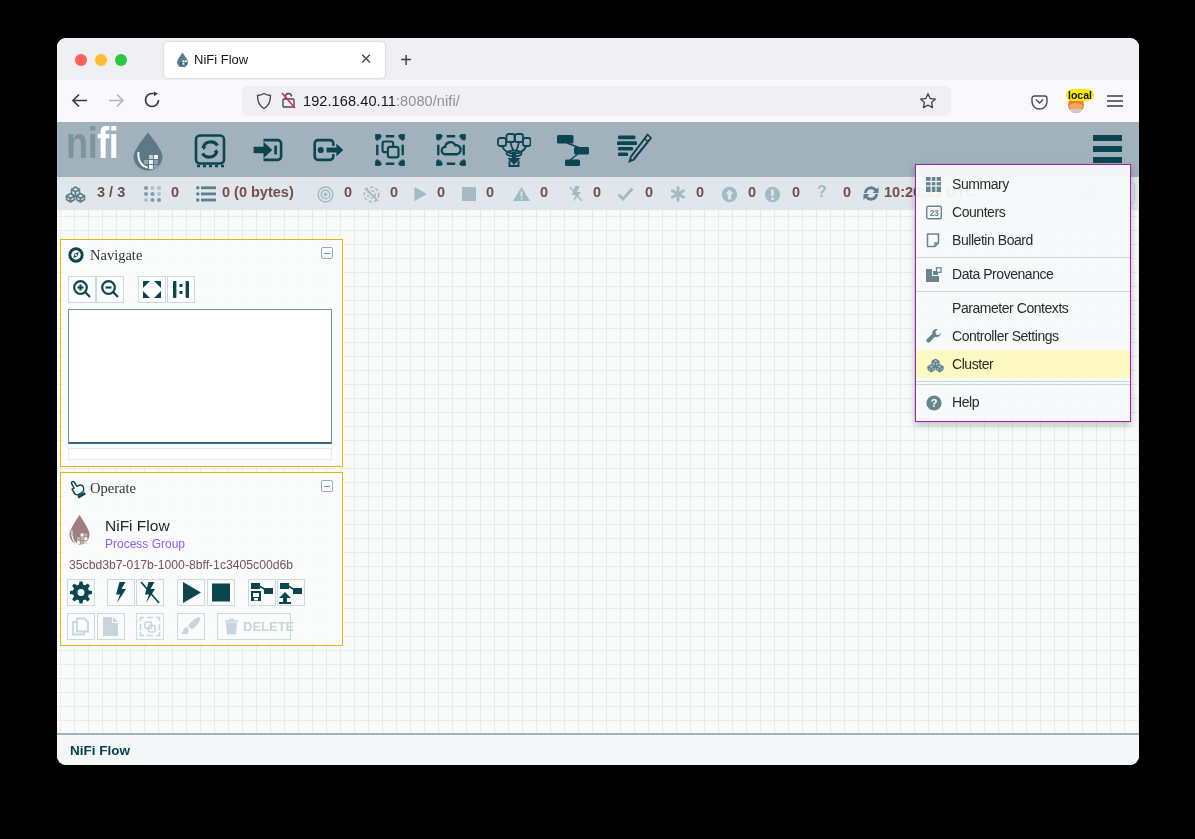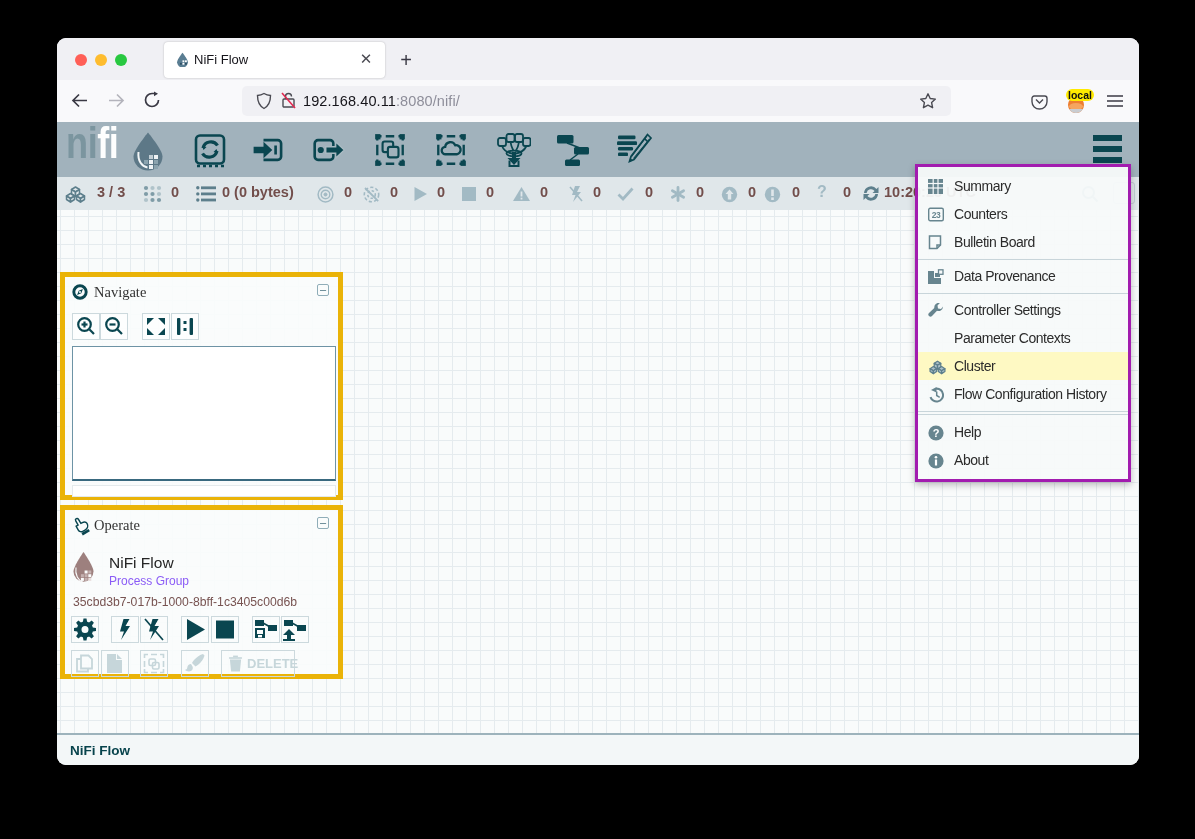--- a/index.html
+++ b/index.html
@@ -19,35 +19,35 @@
   
   .nifi-header { position:absolute; left:0; top:84px; width:100%; height:55px; background:#a1b2bc; }
   .statsbar { position:absolute; left:0; top:139px; width:100%; height:43px; background:#e0e7ea; }
   .sic { position:absolute; }
   .sct { position:absolute; top:7px; font-size:14.5px; font-weight:bold; color:#724e4b; }
   .hic { position:absolute; top:10px; }
   .canvas { position:absolute; left:0; top:172px; width:100%; height:523px; background-color:#f9fbfb; background-image:linear-gradient(to right,#e5ebee 1px,transparent 1px),linear-gradient(to bottom,#e5ebee 1px,transparent 1px); background-size:14px 14px; background-position:3px 6px; }
   .footer { position:absolute; left:0; top:695px; width:100%; height:32px; background:#f3f7f8; border-top:2px solid #9db3bc; }
   .footer span { position:absolute; left:13px; top:8px; font-size:13.5px; font-weight:bold; color:#07434c; }
   
-  .panel { position:absolute; left:3px; width:283px; background:rgba(250,252,252,0.92); border:5px solid #eab308;margin-top:33px; }
+  .panel { position:absolute; left:3px; width:283px; background:rgba(250,252,252,0.92); border:1px solid #eab308; }
   .panel-hdr { position:absolute; left:0; top:0; width:100%; height:32px; }
   .panel-title { position:absolute; left:29px; top:7px; font-family:"Liberation Serif", serif; font-size:14.5px; font-weight:500; color:#333; }
   .minbtn { position:absolute; right:9px; top:7px; width:12px; height:12px; border:1px solid #8fadb8; border-radius:2px; color:#47707e; font-size:11px; line-height:9px; text-align:center; }
   .navigate { top:201px; height:228px; }
   .operate  { top:434px; height:174px; }
   .zbtn { position:absolute; width:28px; height:27px; border:1px solid #ccd9dd; background:rgba(255,255,255,0.5); }
   .birdseye { position:absolute; left:7px; top:69px; width:264px; height:135px; background:#fff; border:1px solid #6d93a5; border-bottom:2px solid #39697f; }
   .brush { position:absolute; left:7px; top:208px; width:264px; height:12px; background:#fff; border:1px solid #e4eaec; }
   .ob { position:absolute; width:28px; height:27px; border:1px solid #ccd9dd; }
   .op-title { position:absolute; left:44px; top:44px; font-size:15.5px; color:#262626; }
   .op-sub { position:absolute; left:44px; top:64px; font-size:12px; color:#527f8d; }
   .op-id { position:absolute; left:8px; top:85px; font-size:12.2px; color:#775351; }
   
-  .menu { position:absolute; left:915px; top:164px; width:216px; background:rgba(247,250,250,0.94); border:3px solid #a21caf; box-shadow:0 3px 7px rgba(0,0,0,0.25); padding:5px 0; }
+  .menu { position:absolute; left:915px; top:164px; width:216px; background:rgba(247,250,250,0.94); border:1px solid #a21caf; box-shadow:0 3px 7px rgba(0,0,0,0.25); padding:5px 0; }
   .mi { position:relative; height:28px; line-height:28px; font-size:14px; letter-spacing:-0.45px; color:#2b2b2b; padding-left:36px; }
   .mi svg { position:absolute; left:10px; top:7px; }
   .msep { height:1px; background:#c8d5da; margin:2.5px 0; }
   .mi.hl { background:#fef9c3; }
 </style>
 </head>
 <body>
 <div class="window">
   <div class="tabbar">
     <div class="tl" style="left:18px; background:#ff5f57;"></div>
@@ -507,45 +507,36 @@
   <div class="msep"></div>
   <div class="mi"><svg width="16" height="15" viewBox="0 0 16 15">
         <g fill="#67858f">
           <rect x="0" y="2" width="6" height="13"></rect>
           <rect x="0" y="9" width="13" height="6"></rect>
           <rect x="7" y="4" width="5" height="4"></rect>
         </g>
         <rect x="10.5" y="0.8" width="4.5" height="4.5" fill="#f7f9fa" stroke="#67858f" stroke-width="1.3"></rect>
       </svg>Data Provenance</div>
   <div class="msep"></div>
+  <div class="mi">Parameter Contexts</div>
   <div class="mi"><svg width="16" height="16" viewBox="0 0 16 16">
         <path d="M15 3.5 a4.5 4.5 0 0 1 -6 4.2 L4 13 a2 2 0 0 1 -3 -3 L6.3 5 a4.5 4.5 0 0 1 5.6 -5 L9.5 2.4 l0.5 3 l3 0.5 l2 -2.4 Z" fill="#67858f"></path>
       </svg>Controller Settings</div>
-  <div class="mi">Parameter Contexts</div>
   <div class="mi hl"><svg width="19" height="16" viewBox="0 0 23 18">
         <g stroke="#5d7f8c" stroke-width="1.5" fill="#abbfc7" stroke-linejoin="round">
           <path d="M7.5 4.5 L11.5 2 L15.5 4.5 L11.5 7 Z"></path>
           <path d="M7.5 4.5 L11.5 7 V11.5 L7.5 9 Z"></path>
           <path d="M15.5 4.5 L11.5 7 V11.5 L15.5 9 Z"></path>
           <path d="M2.5 11 L6.5 8.5 L10.5 11 L6.5 13.5 Z"></path>
           <path d="M2.5 11 L6.5 13.5 V17 L2.5 14.5 Z"></path>
           <path d="M10.5 11 L6.5 13.5 V17 L10.5 14.5 Z"></path>
           <path d="M12.5 11 L16.5 8.5 L20.5 11 L16.5 13.5 Z"></path>
           <path d="M12.5 11 L16.5 13.5 V17 L12.5 14.5 Z"></path>
           <path d="M20.5 11 L16.5 13.5 V17 L20.5 14.5 Z"></path>
         </g>
       </svg>Cluster</div>
-  <div class="mi"><svg width="16" height="16" viewBox="0 0 16 16">
-        <path d="M8.5 0.5 a7.5 7.5 0 1 1 -7 10 l2 -0.8 a5.4 5.4 0 1 0 5 -7 v2.8 L3 3 L8.5 0 Z" fill="#67858f"></path>
-        <path d="M8.7 4.5 v4 l3 1.8" stroke="#67858f" stroke-width="1.5" fill="none"></path>
-      </svg>Flow Configuration History</div>
   <div class="msep"></div>
   <div class="msep"></div>
   <div class="mi"><svg width="16" height="16" viewBox="0 0 16 16">
         <circle cx="8" cy="8" r="7.6" fill="#67858f"></circle>
         <text x="8" y="12" font-size="11" font-weight="bold" fill="#fff" text-anchor="middle" font-family="Liberation Sans">?</text>
       </svg>Help</div>
-  <div class="mi"><svg width="16" height="16" viewBox="0 0 16 16">
-        <circle cx="8" cy="8" r="7.6" fill="#67858f"></circle>
-        <rect x="6.9" y="6.5" width="2.2" height="6" fill="#fff"></rect>
-        <circle cx="8" cy="4.3" r="1.3" fill="#fff"></circle>
-      </svg>About</div>
 </div>
 
 </body></html>

